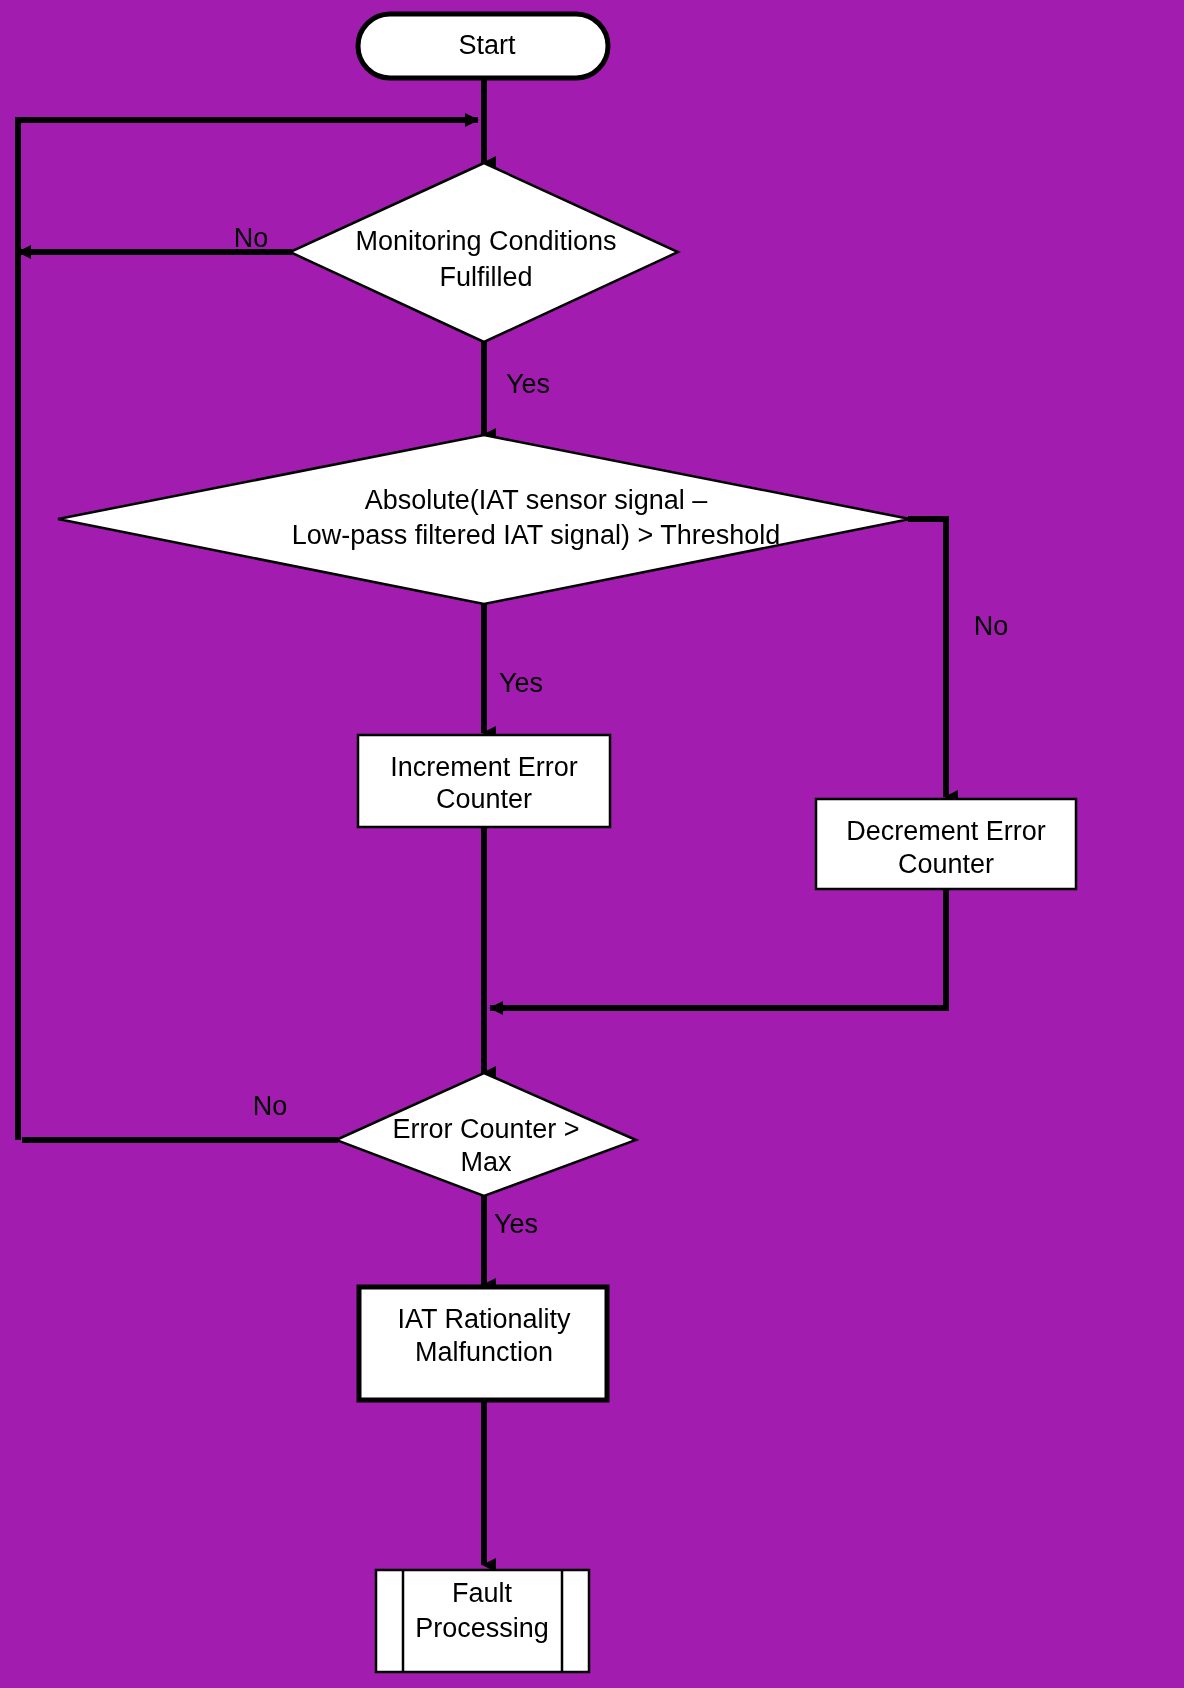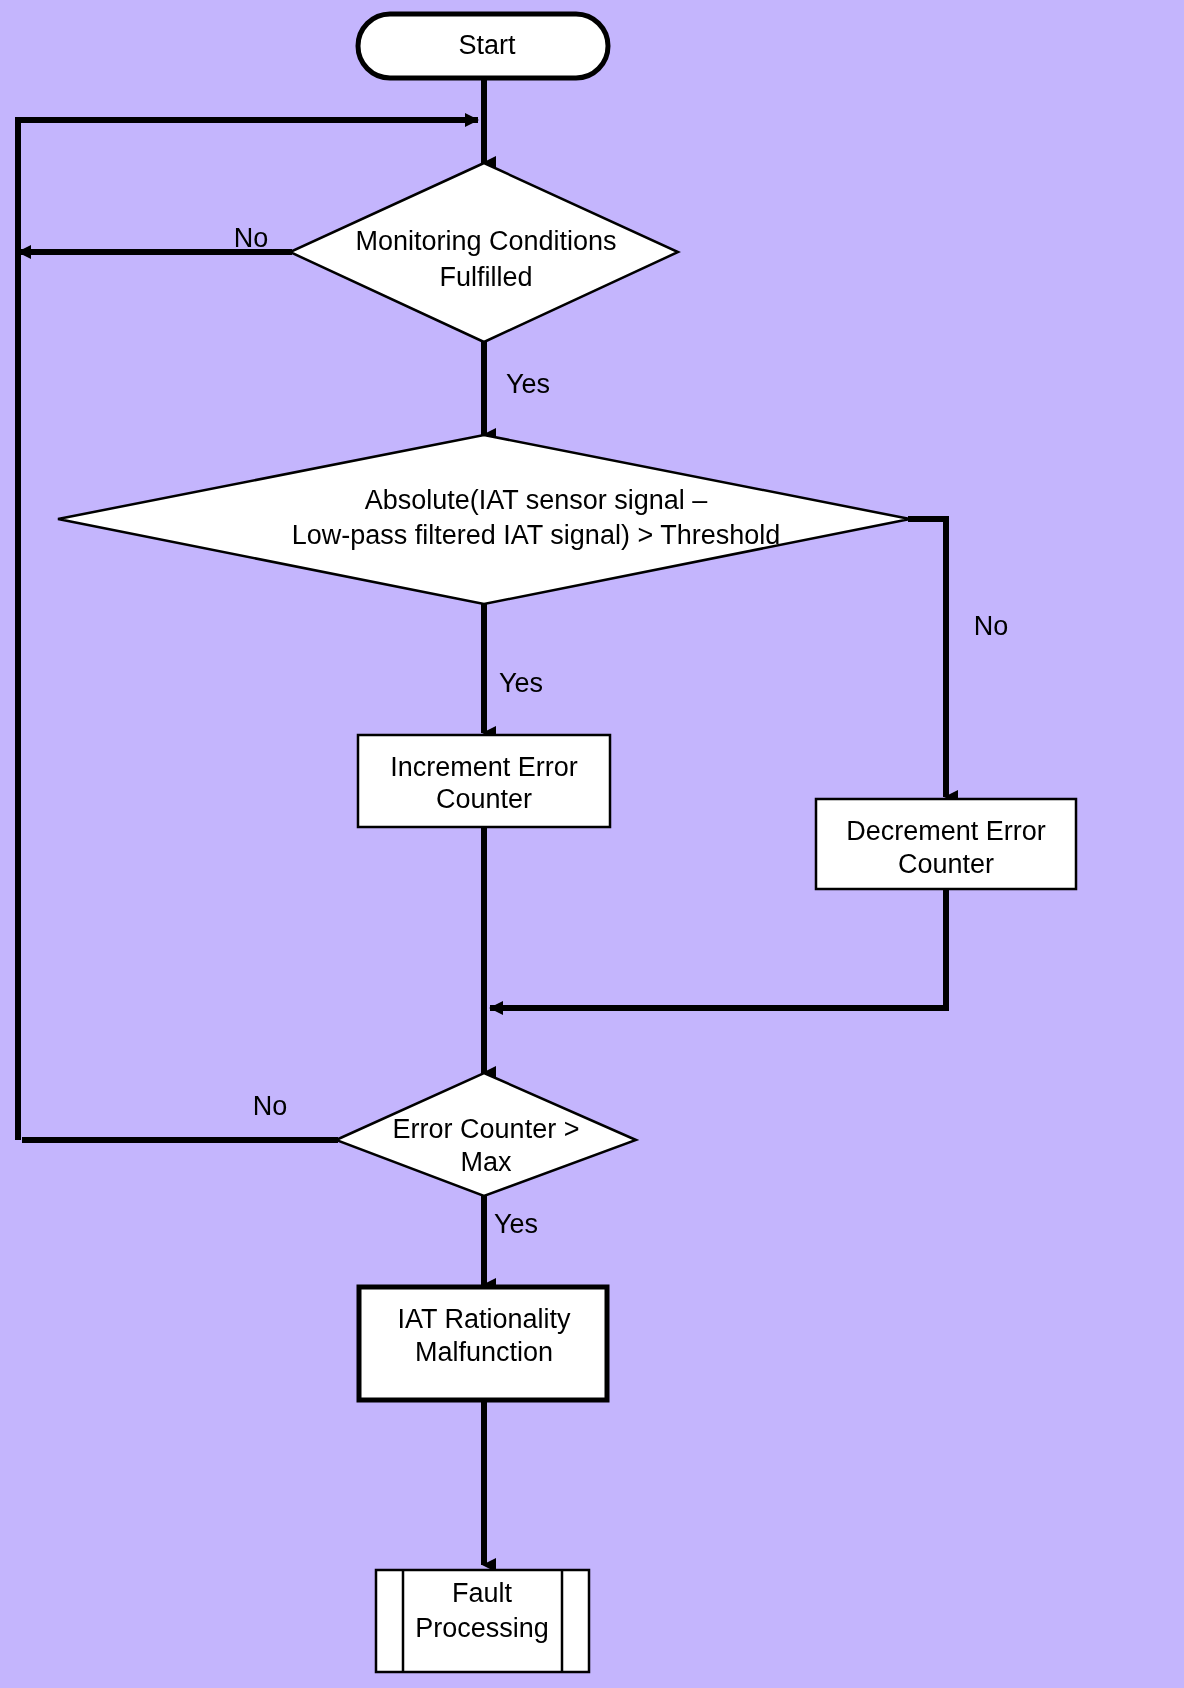--- a/index.html
+++ b/index.html
@@ -4,21 +4,21 @@
 <style>
   html, body {
     margin: 0;
     padding: 0;
     background: #ffffff;
   }
   #canvas {
     position: relative;
     width: 1184px;
     height: 1688px;
-    background: #c4b5fd;
+    background: #a21caf;
     font-family: "Liberation Sans", sans-serif;
     overflow: hidden;
   }
   svg.flow {
     position: absolute;
     left: 0;
     top: 0;
     width: 1184px;
     height: 1688px;
   }

